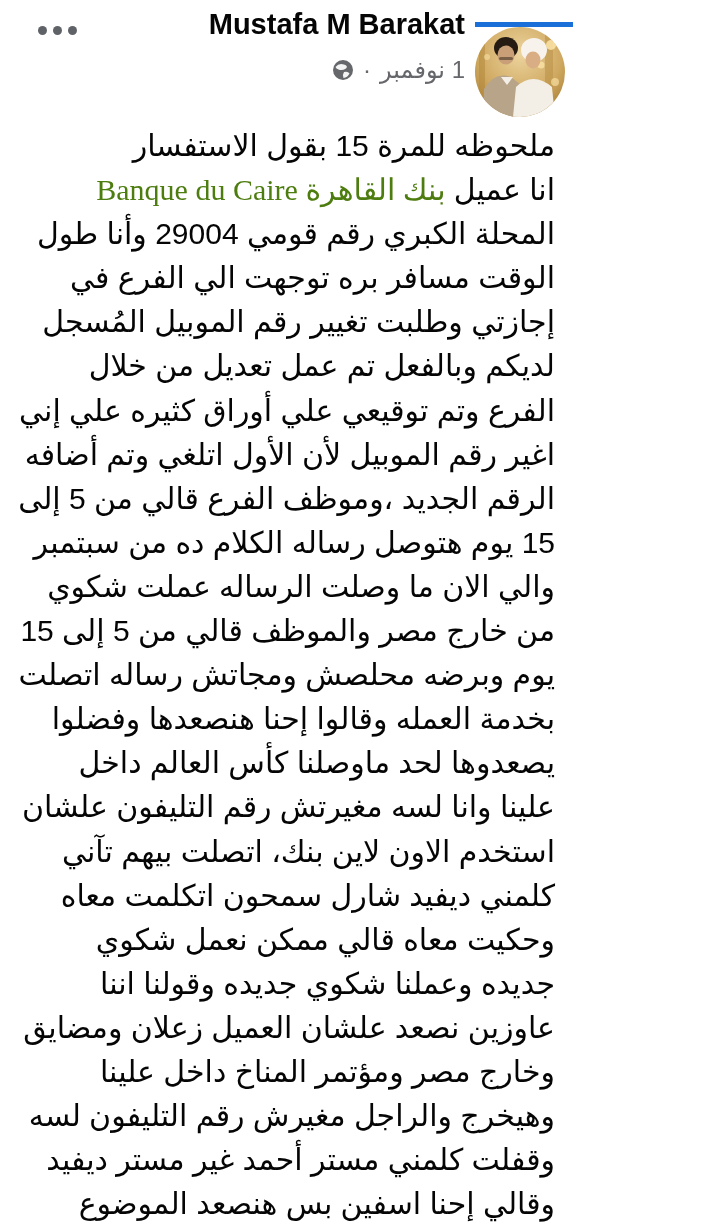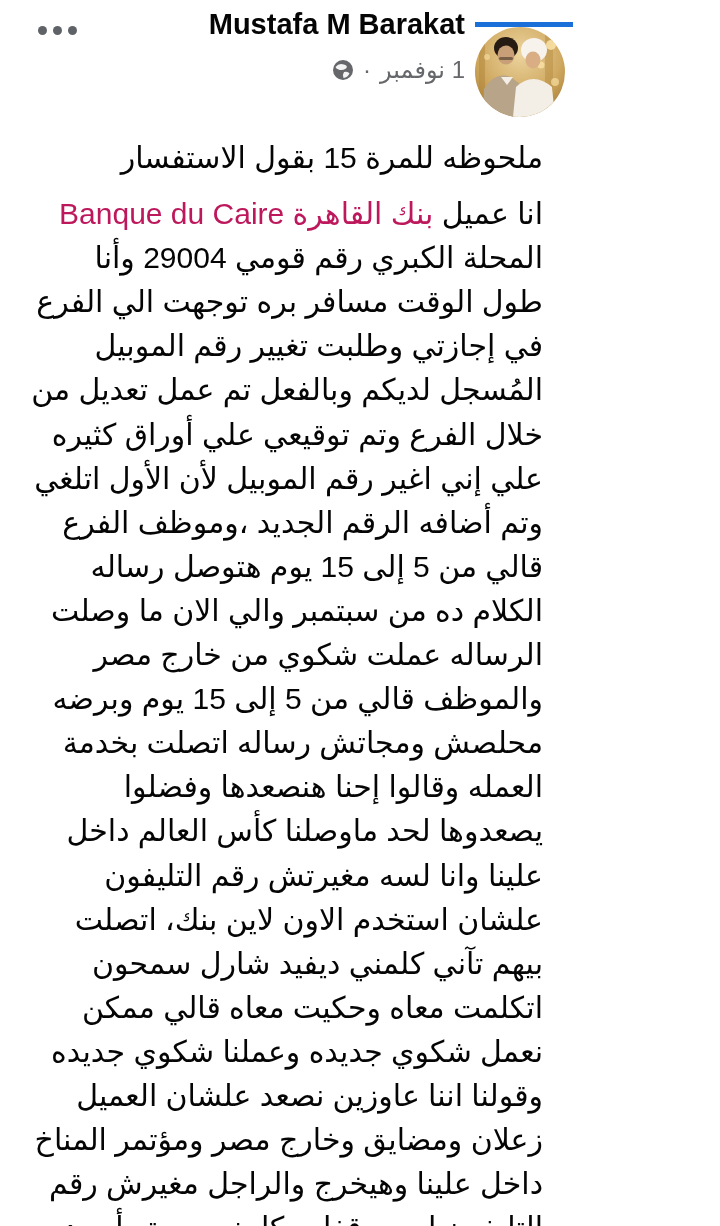--- a/index.html
+++ b/index.html
@@ -32,23 +32,23 @@
     display:flex;direction:rtl;align-items:center;gap:9px;
     color:#65676b;font-size:24px;
   }
   .meta .globe{display:inline-flex;}
   
   .body{
     padding:8px 18px 0 18px;
     direction:rtl;text-align:right;
     font-size:30px;line-height:1.47;color:#050505;
   }
-  .body p{margin:12px;text-align:right;}
+  .body p{margin:0;text-align:right;}
   .note{margin:0 0 44px 0;}
-  .page-link{color:#be185d;text-decoration:none;cursor:pointer;}
+  .page-link{color:#4d7c0f;text-decoration:none;cursor:pointer;font-family:Liberation Serif, serif;}
   .closing{margin-top:46px;}
   .hashtag{
     display:block;direction:ltr;text-align:right;
     color:#c2410c;text-decoration:none;cursor:pointer;
   }
   .emoji{display:inline-block;vertical-align:-7px;line-height:0;}
   .heart{vertical-align:-5px;}
   .flagwrap{vertical-align:-5px;margin-right:4px;}
 </style>
 </head>

